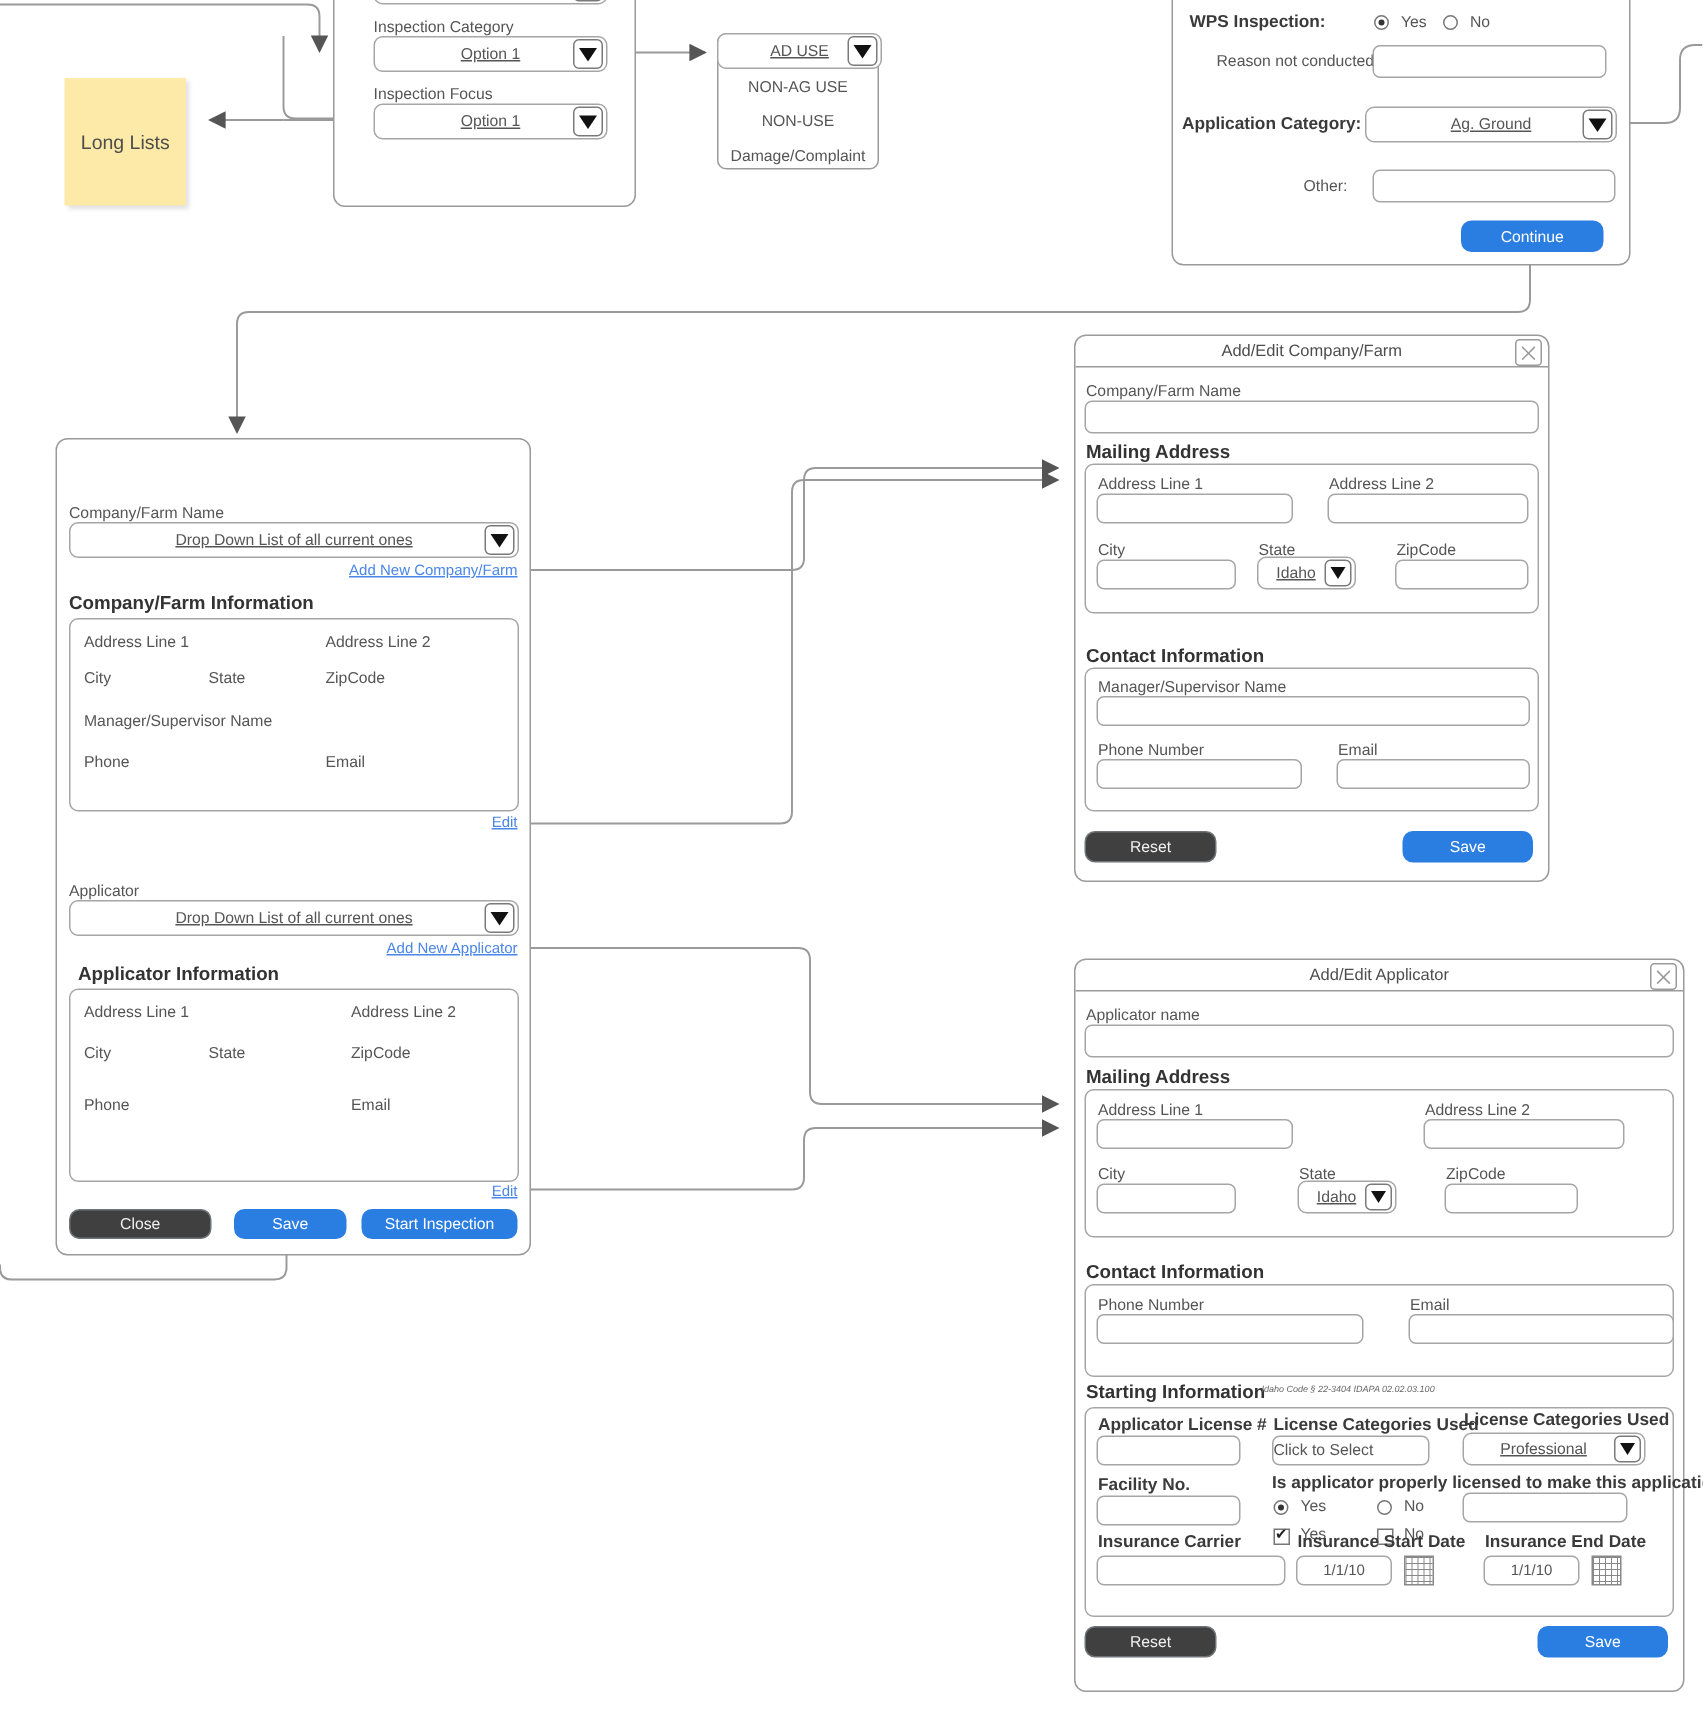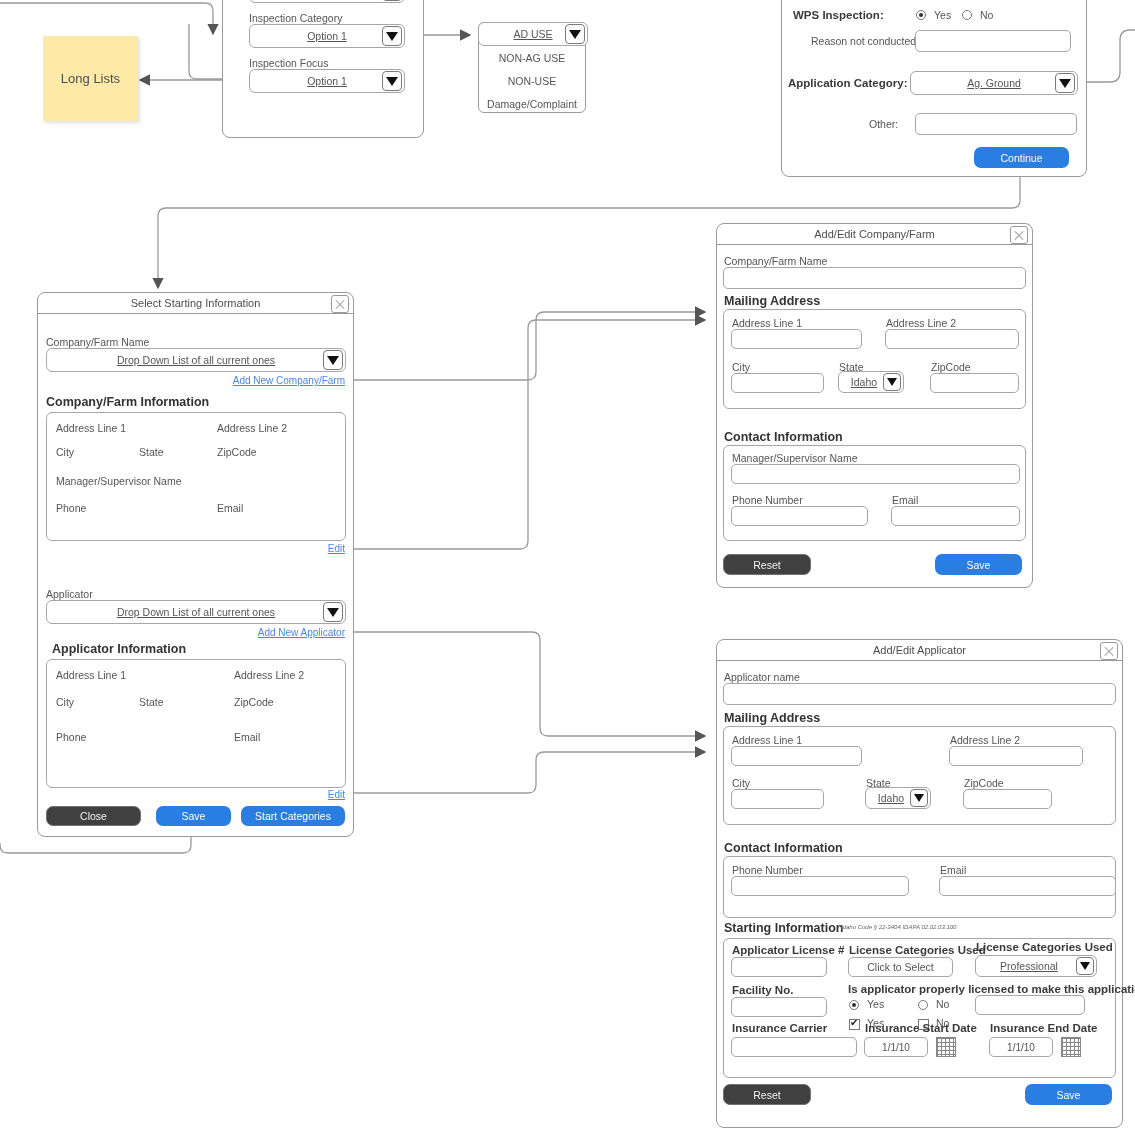--- a/index.html
+++ b/index.html
@@ -116,21 +116,21 @@
     <path d="M352,549 L520,549 Q528,549 528,541 L528,328 Q528,320 536,320 L705,320" marker-end="url(#ah)"></path>
 
     <path d="M353,632 L532,632 Q540,632 540,640 L540,728 Q540,736 548,736 L705,736" marker-end="url(#ah)"></path>
 
     <path d="M352,793 L528,793 Q536,793 536,785 L536,760 Q536,752 544,752 L705,752" marker-end="url(#ah)"></path>
 
     <path d="M191,827 L191,845 Q191,853 183,853 L8,853 Q0,853 0,845 L0,843"></path>
   </g>
 </svg>
 
-<div class="note" style="left:43px;top:36px;width:95px;height:85px;">
+<div class="note" style="left:43px;top:52px;width:81px;height:85px;">
   <span>Long Lists</span>
 </div>
 
 <div class="panel" style="left:222px;top:-22px;width:202px;height:160px;">
   <div class="dd" style="position:absolute;left:26px;top:0px;width:156px;">
     <span></span>
     <span class="dd-btn"></span>
   </div>
   <div class="lbl" style="position:absolute;left:26px;top:33px;">Inspection Category</div>
   <div class="dd" style="position:absolute;left:26px;top:45px;width:156px;">
@@ -181,24 +181,20 @@
 
   <div class="lbl" style="position:absolute;left:87px;top:147px;">Other:</div>
   <div class="inp" style="position:absolute;left:133px;top:142px;width:162px;height:22px;"></div>
 
   <div class="btn btn-blue" style="position:absolute;left:192px;top:176px;width:95px;height:21px;">
     <span>Continue</span>
   </div>
 </div>
 
 <div class="panel" style="left:37px;top:292px;width:317px;height:545px;">
-  <div class="dlg-title">
-    <span>Select Starting Information</span>
-    <span class="dlg-close"></span>
-  </div>
 
   <div class="lbl" style="position:absolute;left:8px;top:43px;">Company/Farm Name</div>
   <div class="dd" style="position:absolute;left:8px;top:55px;width:300px;">
     <span>Drop Down List of all current ones</span>
     <span class="dd-btn">
         <span class="caret"></span>
       </span>
   </div>
   <div class="lnk" style="position:absolute;right:8px;top:82px;">Add New Company/Farm</div>
 
@@ -238,21 +234,21 @@
   </div>
   <div class="lnk" style="position:absolute;right:8px;top:496px;">Edit</div>
 
   <div class="btn btn-grey" style="position:absolute;left:8px;top:513px;width:95px;height:20px;">
     <span>Close</span>
   </div>
   <div class="btn btn-blue" style="position:absolute;left:118px;top:513px;width:75px;height:20px;">
     <span>Save</span>
   </div>
   <div class="btn btn-blue" style="position:absolute;left:203px;top:513px;width:104px;height:20px;">
-    <span>Start Categories</span>
+    <span>Start Inspection</span>
   </div>
 </div>
 
 <div class="panel" style="left:716px;top:223px;width:317px;height:365px;">
   <div class="dlg-title">
     <span>Add/Edit Company/Farm</span>
     <span class="dlg-close"></span>
   </div>
 
   <div class="lbl" style="position:absolute;left:7px;top:31px;">Company/Farm Name</div>
@@ -334,21 +330,21 @@
   </div>
 
   <div class="sec-h" style="position:absolute;left:7px;top:281px;">Starting Information</div>
   <div style="position:absolute;left:124px;top:284px;font-size:6px;font-style:italic;color:#666;white-space:nowrap;">Idaho Code § 22-3404 IDAPA 02.02.03.100</div>
 
   <div class="box" style="position:absolute;left:6px;top:298px;width:393px;height:140px;">
     <div class="lbl-b" style="position:absolute;left:8px;top:5px;">Applicator License #</div>
     <div class="inp" style="position:absolute;left:7px;top:18px;width:96px;"></div>
 
     <div class="lbl-b" style="position:absolute;left:125px;top:5px;">License Categories Used</div>
-    <div class="inp" style="position:absolute;left:124px;top:18px;width:105px;display:flex;align-items:center;justify-content:center;font-size:10.5px;color:#555;">
+    <div class="inp" style="position:absolute;left:124px;top:18px;width:105px;display:flex;align-items:center;font-size:10.5px;color:#555;">
       <span>Click to Select</span>
     </div>
 
     <div class="lbl-b" style="position:absolute;left:252px;top:2px;">License Categories Used</div>
     <div class="dd" style="position:absolute;left:251px;top:16px;width:122px;height:22px;">
       <span style="margin-right:14px;">Professional</span>
       <span class="dd-btn" style="width:18px;height:18px;">
           <span class="caret" style="border-left-width:5px;border-right-width:5px;border-top-width:8px;"></span>
         </span>
     </div>

